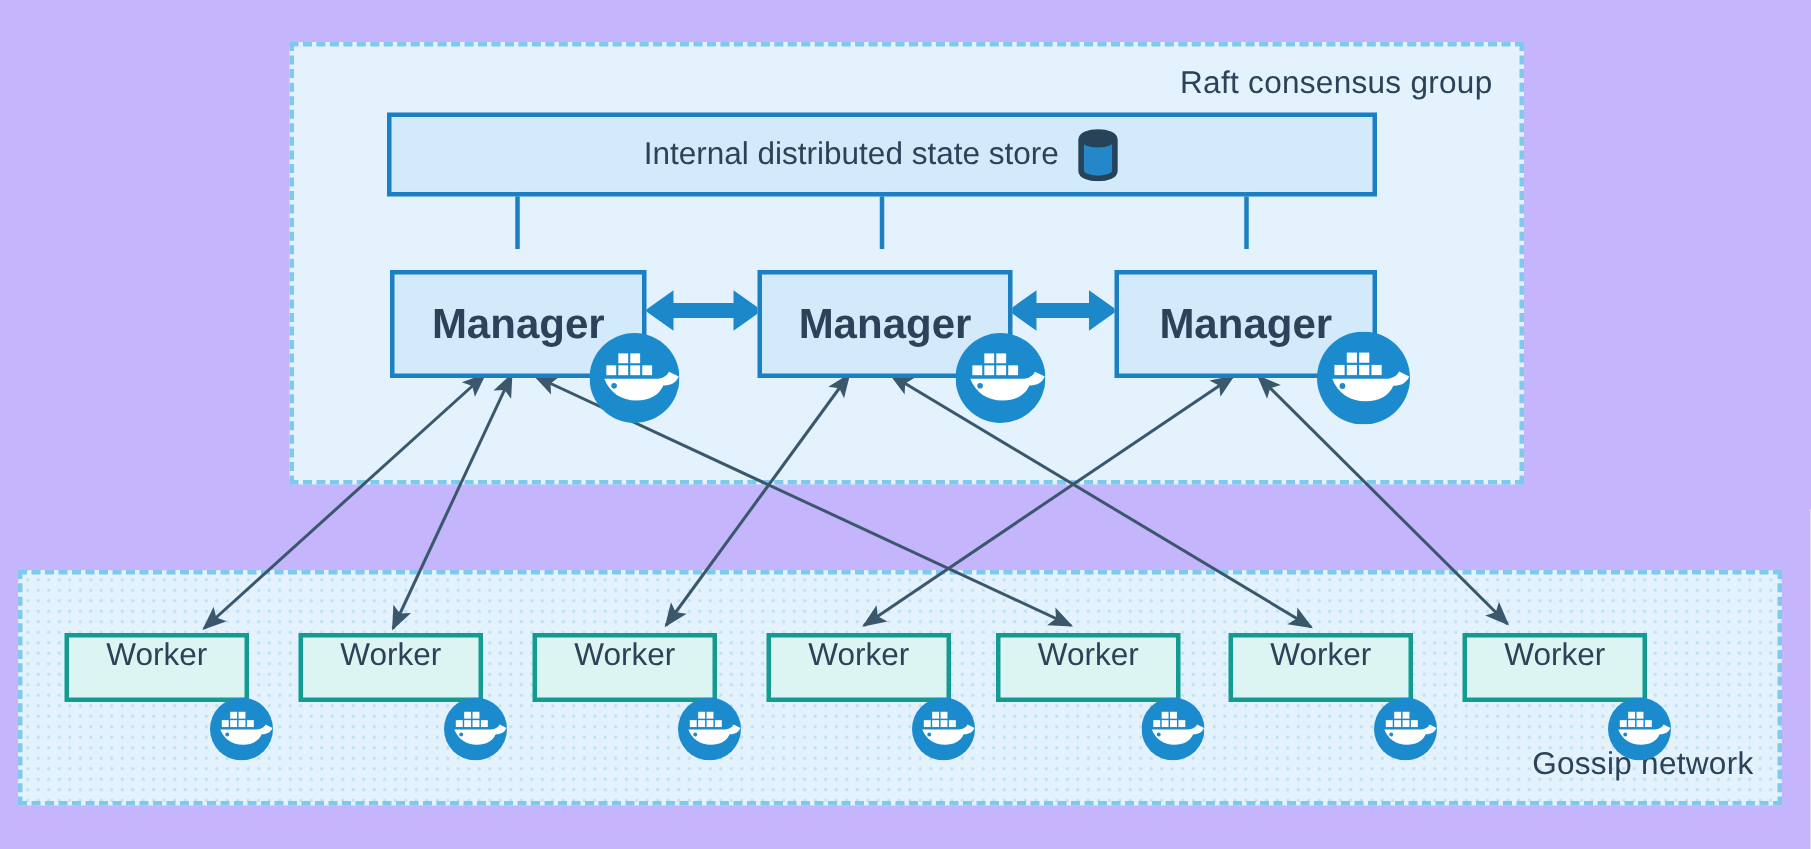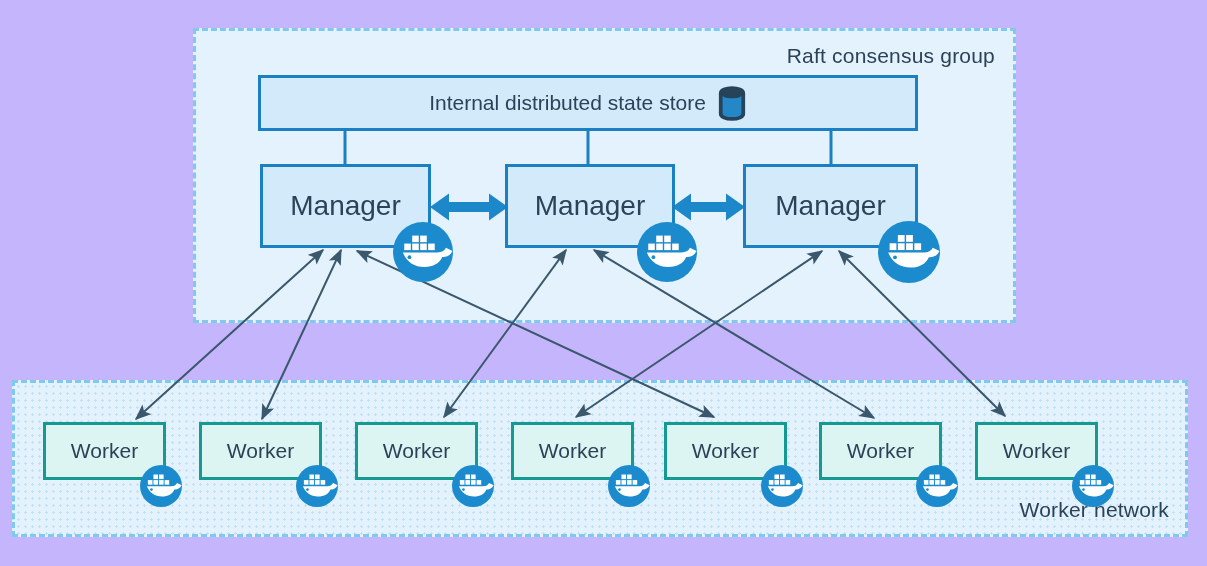--- a/index.html
+++ b/index.html
@@ -22,29 +22,29 @@
   }
   .region-label{position:absolute;font-size:21px;letter-spacing:.2px;}
   #raft-label{top:13px;right:18px;}
   #gossip-label{bottom:12px;right:16px;}
   .bluebox{
     position:absolute;background:var(--box-blue-fill,#d3eafa);
     border:3px solid var(--box-blue-border,#1b7fc4);
     display:flex;align-items:center;justify-content:center;
   }
   #state-store{left:258px;top:75px;width:660px;height:56px;gap:11px;font-size:21px;}
-  .manager{top:164px;height:84px;font-size:28px;}
+  .manager{top:180px;height:72px;font-size:28px;font-weight:bold;}
   #manager-1{left:260px;width:171px;}
   #manager-2{left:505px;width:170px;}
   #manager-3{left:743px;width:175px;}
   .worker{
-    position:absolute;top:422px;height:58px;width:123px;
+    position:absolute;top:422px;height:46px;width:123px;
     background:var(--worker-fill,#dcf5f2);
     border:3px solid var(--worker-border,#159a92);
-    display:flex;align-items:center;justify-content:center;font-size:21px;
+    display:flex;justify-content:center;font-size:21px;
   }
   #worker-1{left:43px;}  #worker-2{left:199px;} #worker-3{left:355px;}
   #worker-4{left:511px;} #worker-5{left:664px;} #worker-6{left:819px;}
   #worker-7{left:975px;}
   .dockicon{position:absolute;}
   svg.overlay{position:absolute;left:0;top:0;pointer-events:none;}
   #defs-holder{position:absolute;width:0;height:0;overflow:hidden;}
 </style>
 </head>
 <body>
@@ -69,21 +69,21 @@
         </symbol>
       </defs>
     </svg>
   </div>
 
   <div class="region" id="raft-region">
     <div class="region-label" id="raft-label">Raft consensus group</div>
   </div>
 
   <div class="region" id="gossip-region">
-    <div class="region-label" id="gossip-label">Worker network</div>
+    <div class="region-label" id="gossip-label">Gossip network</div>
   </div>
 
   <svg class="overlay" width="1207" height="566">
     <defs>
       <marker id="ah" markerUnits="userSpaceOnUse" markerWidth="17" markerHeight="14" refX="15" refY="7" orient="auto-start-reverse">
         <path d="M0.5 0.5 L16.5 7 L0.5 13.5 L4 7 Z" fill="var(--arrow-dark,#3a576b)"></path>
       </marker>
     </defs>
 
     <g stroke="var(--box-blue-border,#1b7fc4)" stroke-width="3">

